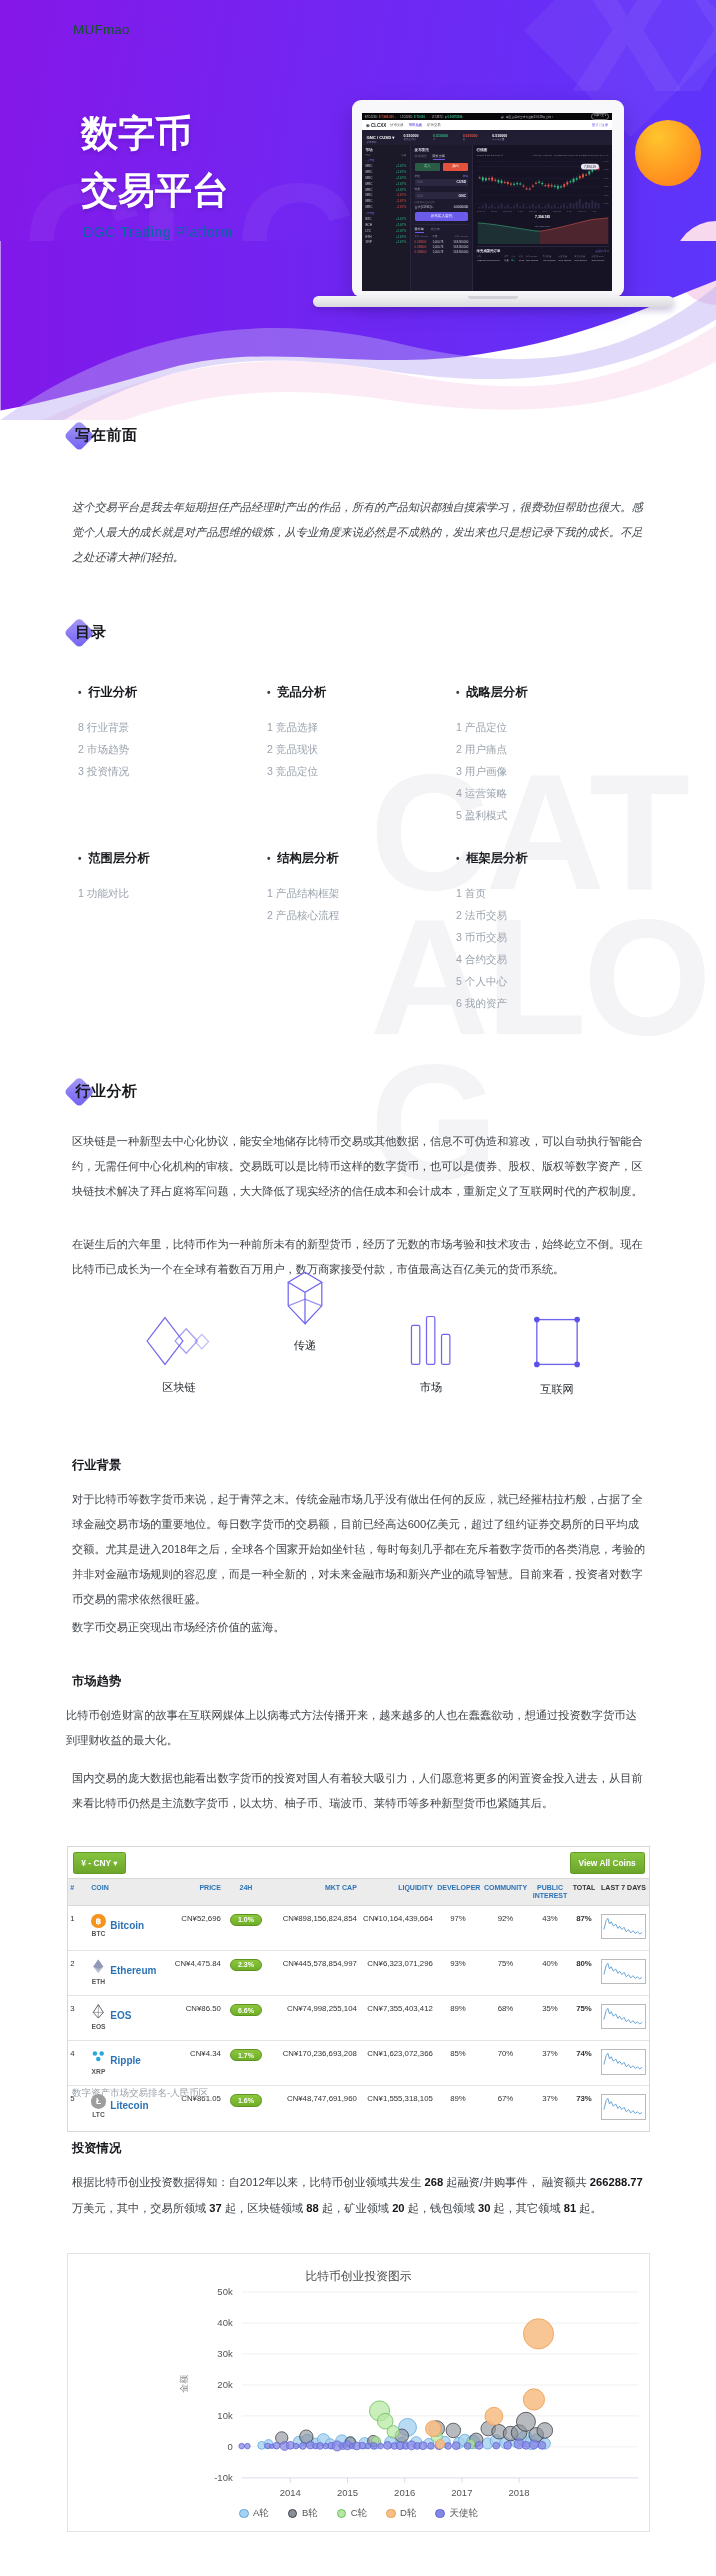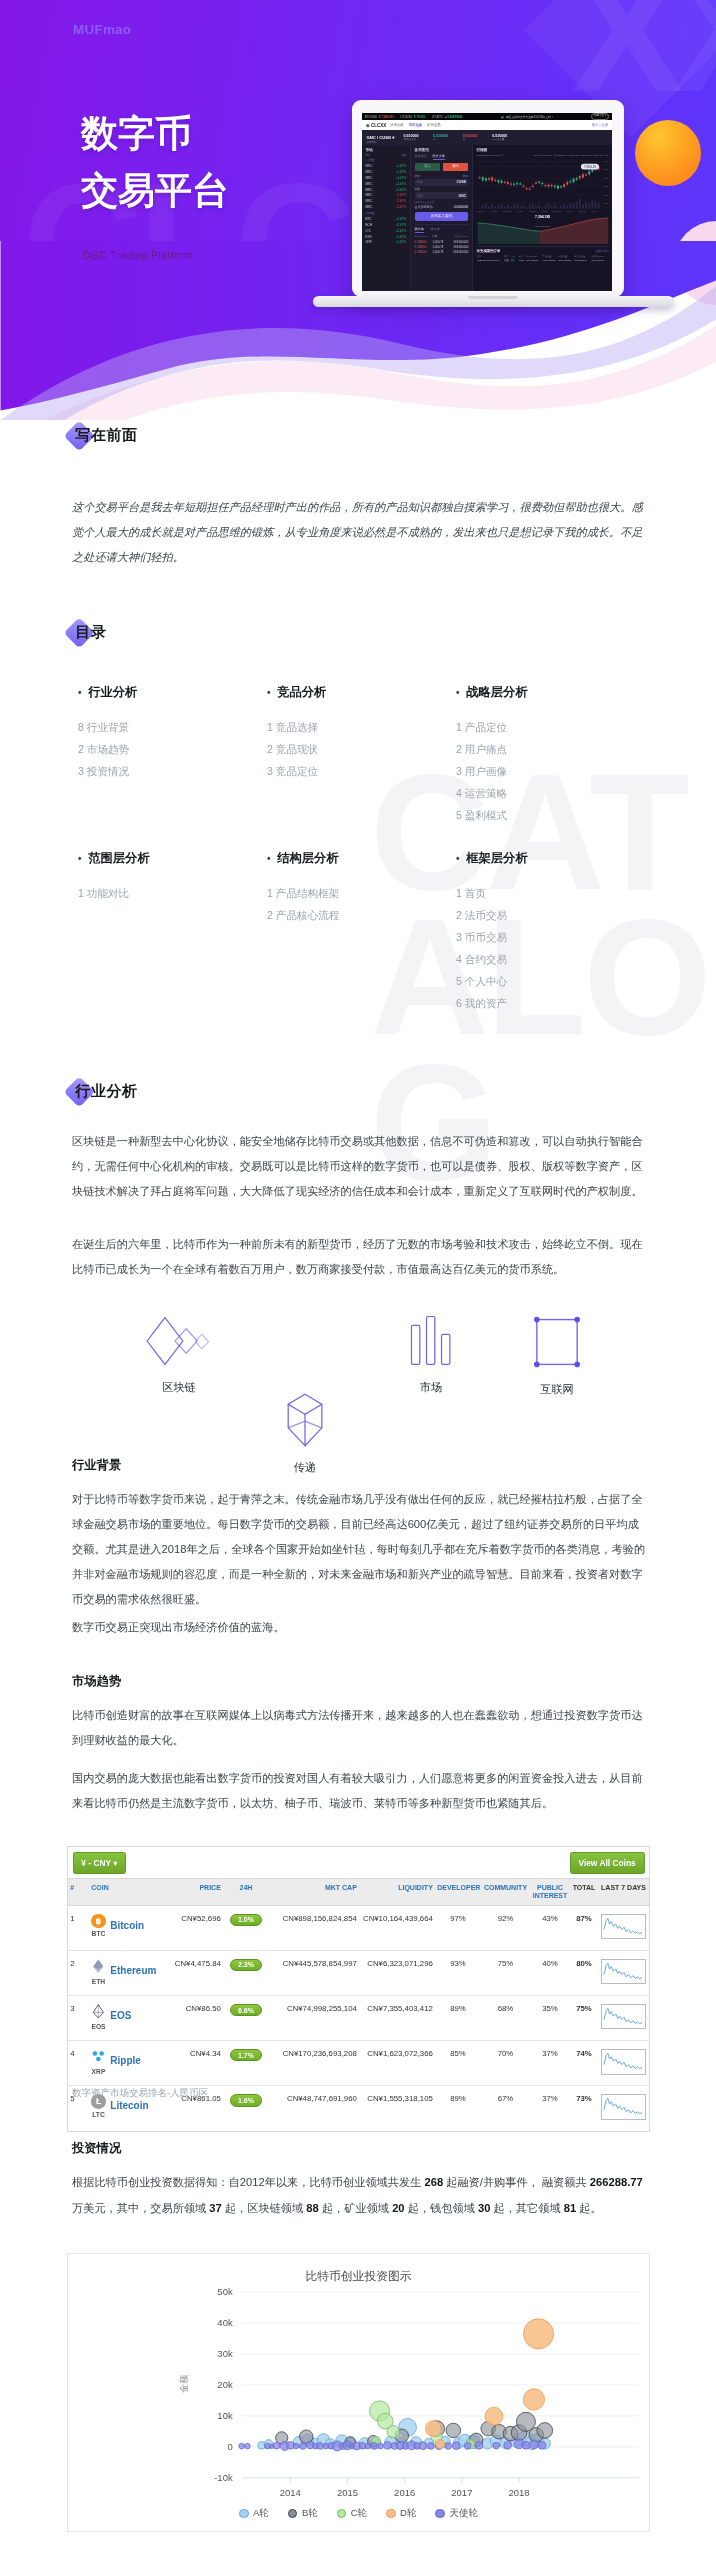--- a/index.html
+++ b/index.html
@@ -6,23 +6,23 @@
   body{width:717px;height:2576px;position:relative;overflow:hidden;background:#fff;
        font-family:"Liberation Sans","DejaVu Sans",sans-serif;-webkit-font-smoothing:antialiased;}
   .abs{position:absolute;}
   
   #hero{left:0;top:0;width:717px;height:241px;background:linear-gradient(100deg,#8517e8 0%,#7226f2 45%,#5d35fb 100%);z-index:0;}
   #hero-waves{left:0;top:241px;z-index:2;pointer-events:none;}
   .wm{color:rgba(255,255,255,0.055);font-weight:700;line-height:0.9;z-index:1;pointer-events:none;}
   #wm-xx{left:571px;top:-42px;font-size:168px;letter-spacing:-10px;}
   #wm-clc{left:22.4px;top:168px;font-size:168px;letter-spacing:-5.6px;color:rgba(255,255,255,0.05);}
   #wm-dia{left:555px;top:-45px;width:151px;height:151px;background:rgba(255,255,255,0.05);transform:rotate(45deg);z-index:1;}
-  #hero-logo{left:73px;top:22.4px;color:#8b5cf6;font-size:13.4px;font-weight:700;z-index:4;letter-spacing:0.3px;}
+  #hero-logo{left:73px;top:22.4px;color:#14532d;font-size:13.4px;font-weight:400;z-index:4;letter-spacing:0.3px;}
   #hero-title{left:81px;top:105px;color:#fff;font-size:37px;font-weight:700;line-height:57px;z-index:4;text-shadow:0 1.7px 4.5px rgba(40,0,110,0.25);}
-  #hero-sub{left:83px;top:250px;color:#701a75;font-size:10px;font-weight:400;z-index:4;letter-spacing:0.6px;}
+  #hero-sub{left:83px;top:224px;color:#0369a1;font-size:14px;font-weight:400;z-index:4;letter-spacing:0.6px;}
   #orange-circle{left:635px;top:120px;width:66px;height:66px;border-radius:50%;background:radial-gradient(circle at 35% 25%,#ffc52e,#ff8b1d 75%);z-index:1;}
   #pink-circle{left:674px;top:221px;width:84px;height:84px;border-radius:50%;background:#f7d9ee;z-index:1;}
   
   #laptop{left:352px;top:100px;width:272px;height:197px;background:#f8f8fa;border-radius:9px;z-index:3;box-shadow:0 10px 22.4px rgba(50,10,120,0.35);}
   #laptop-base{left:313px;top:296px;width:361px;height:10.6px;border-radius:5.6px;background:linear-gradient(#f4f4f6,#d9d9de);z-index:3;box-shadow:0 3.4px 7.8px rgba(50,10,120,0.25);}
   #laptop-notch{left:468px;top:296px;width:50px;height:3.4px;border-radius:0 0 3.4px 3.4px;background:#d2d2d8;z-index:4;}
   #screen{left:362px;top:113px;width:250px;height:178px;background:#13101f;overflow:hidden;z-index:4;font-family:"Liberation Sans",sans-serif;}
   
   #lt-topbar{display:flex;align-items:center;height:7.3px;background:#070609;padding:0 2.8px;color:#bbb;font-size:2.8px;gap:3.4px;}
   .lt-tk b{font-weight:700;margin-left:1.1px;}
@@ -588,21 +588,21 @@
     <div class="abs ind-icon" style="left: 140px; top: 1314px;">
       <div><svg width="67" height="54" viewBox="0 0 120 96">
           <g fill="none" stroke="#7268ee" stroke-width="2.2">
             <path d="M34,6 L66,48 L34,90 L2,48 Z"></path>
             <path d="M72,26 L92,48 L72,70 L52,48 Z" opacity="0.65"></path>
             <path d="M100,36 L112,49 L100,62 L88,49 Z" opacity="0.45"></path>
           </g>
         </svg></div>
       <div class="lbl">区块链</div>
     </div>
-    <div class="abs ind-icon" style="left: 266px; top: 1392px;">
+    <div class="abs ind-icon" style="left: 266px; top: 1270px;">
       <div><svg width="54" height="56" viewBox="0 0 96 100">
           <g fill="none" stroke="#6f64ee" stroke-width="2.2">
             <path d="M48,4 L78,22 L48,40 L18,22 Z"></path>
             <path d="M18,22 L18,64 L48,96 L48,40"></path>
             <path d="M78,22 L78,64 L48,96"></path>
             <path d="M18,64 L48,52 L78,64" opacity="0.7"></path>
           </g>
         </svg></div>
       <div class="lbl">传递</div>
     </div>
@@ -628,21 +628,21 @@
         </svg></div>
       <div class="lbl">互联网</div>
     </div>
   </div>
 
 <div class="abs sub-head" style="left:72px;top:1457px;">行业背景</div>
 <div class="abs para" style="left:72px;top:1487px;">对于比特币等数字货币来说，起于青萍之末。传统金融市场几乎没有做出任何的反应，就已经摧枯拉朽般，占据了全球金融交易市场的重要地位。每日数字货币的交易额，目前已经高达600亿美元，超过了纽约证券交易所的日平均成交额。尤其是进入2018年之后，全球各个国家开始如坐针毡，每时每刻几乎都在充斥着数字货币的各类消息，考验的并非对金融市场规则的容忍度，而是一种全新的，对未来金融市场和新兴产业的疏导智慧。目前来看，投资者对数字币交易的需求依然很旺盛。</div>
 <div class="abs para" style="left:72px;top:1615px;">数字币交易正突现出市场经济价值的蓝海。</div>
 
 <div class="abs sub-head" style="left:72px;top:1673px;">市场趋势</div>
-<div class="abs para" style="left:72px;top:1703px;">比特币创造财富的故事在互联网媒体上以病毒式方法传播开来，越来越多的人也在蠢蠢欲动，想通过投资数字货币达到理财收益的最大化。</div>
+<div class="abs para" style="left:66px;top:1703px;">比特币创造财富的故事在互联网媒体上以病毒式方法传播开来，越来越多的人也在蠢蠢欲动，想通过投资数字货币达到理财收益的最大化。</div>
 <div class="abs para" style="left:72px;top:1766px;">国内交易的庞大数据也能看出数字货币的投资对国人有着较大吸引力，人们愿意将更多的闲置资金投入进去，从目前来看比特币仍然是主流数字货币，以太坊、柚子币、瑞波币、莱特币等多种新型货币也紧随其后。</div>
 
 <div id="coin-card" class="abs">
   <div id="coin-toolbar">
     <span class="btn-green">¥ - CNY ▾</span>
     <span class="btn-green">View All Coins</span>
   </div>
   <div id="ct-head" class="ct-grid">
       <div>#</div>
       <div>COIN</div>

